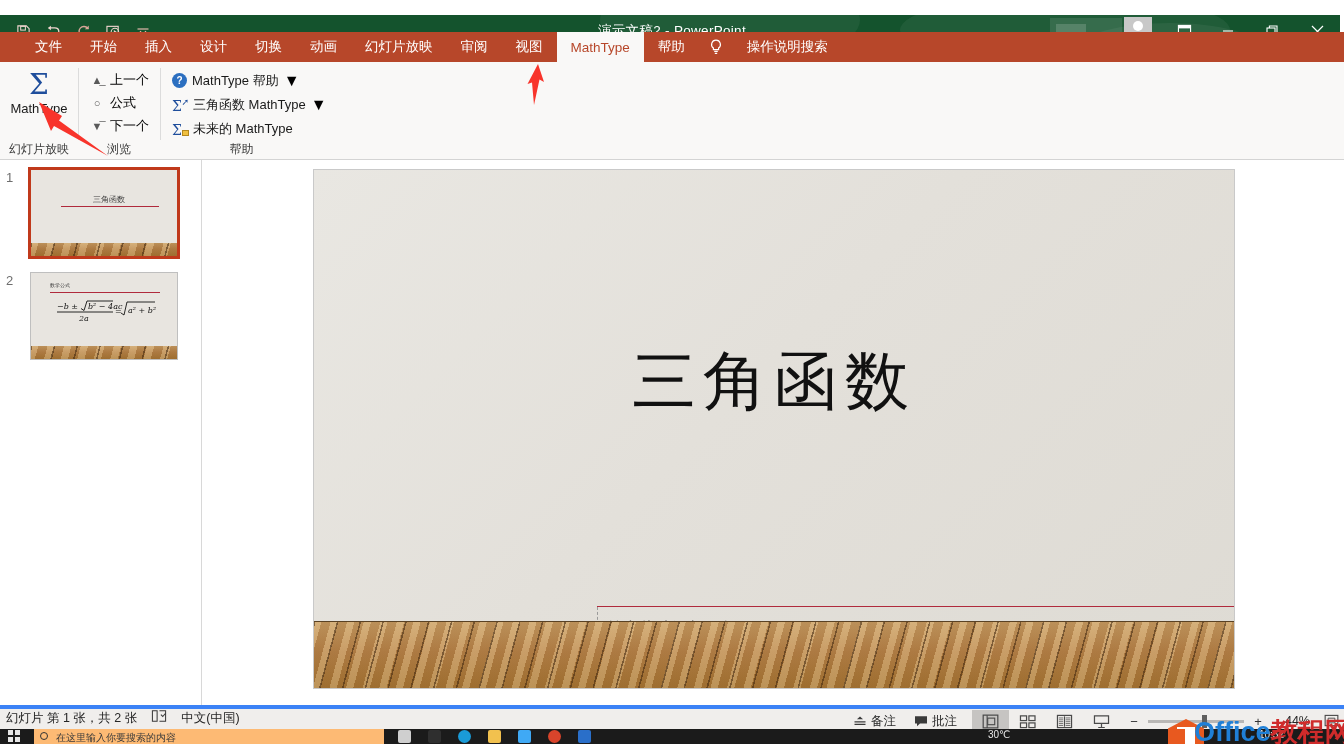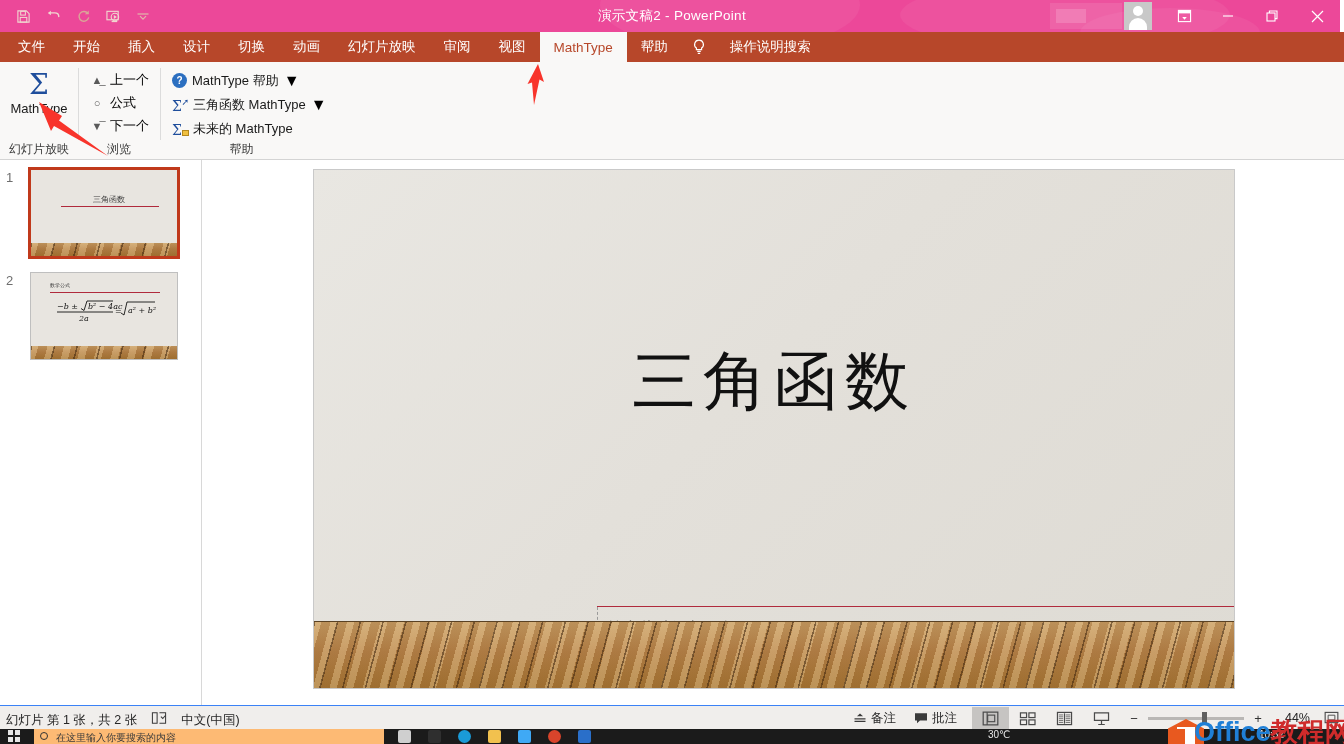--- a/index.html
+++ b/index.html
@@ -6,22 +6,22 @@
   html, body {
     width: 1344px; height: 744px;
     overflow: hidden;
     font-family: "Liberation Sans", "DejaVu Sans", sans-serif;
     background: #ffffff;
   }
   #app { position: relative; width: 1344px; height: 744px; }
 
   
   .titlebar {
-    position: absolute; left: 0; top: 0; width: 1340px; height: 32px;
-    background: #ec4899;
+    position: absolute; left: 0; top: 15px; width: 1340px; height: 32px;
+    background: #14532d;
     overflow: hidden;
   }
   .titlebar .blob {
     position: absolute; border-radius: 50%;
     background: rgba(255,255,255,0.055);
   }
   .qat { position: absolute; left: 8px; top: 0; height: 32px; display: flex; align-items: center; }
   .qat .qbtn {
     width: 30px; height: 28px; display: flex; align-items: center; justify-content: center;
     color: #f4d8d0; font-size: 15px; line-height: 1;
@@ -55,21 +55,21 @@
     width: 44px; height: 32px; display: flex; align-items: center; justify-content: center;
     color: #fff; font-size: 13px;
   }
   .wbtn.close { width: 46px; }
 
   
   .tabstrip {
     position: absolute; left: 0; top: 32px; width: 1344px; height: 30px;
     background: #b7472a;
   }
-  .tabs { display: flex; align-items: stretch; height: 30px; padding-left: 4px; }
+  .tabs { display: flex; align-items: stretch; height: 30px; padding-left: 21px; }
   .tab {
     padding: 0 14px; height: 30px; display: flex; align-items: center;
     color: #ffffff; font-size: 13.5px; white-space: nowrap;
   }
   .tab.active { background: #f9f8f7; color: #b7472a; }
   .tab.icon-tab { padding: 0 10px; }
 
   
   .ribbon {
     position: absolute; left: 0; top: 62px; width: 1344px; height: 98px;
@@ -196,22 +196,22 @@
   .subtitle-ph .redline {
     position: absolute; left: -1px; right: -1px; top: -1px; height: 1px; background: #b02a3c;
   }
   .subtitle-ph .phtext {
     position: absolute; left: 8px; top: 11px; font-size: 16.5px; color: #3c3c3c;
   }
 
   
   .statusbar {
     position: absolute; left: 0; top: 705px; width: 1344px; height: 24px;
-    background: #f0eeec; border-top: 1px solid #3b82f6;
-    display: flex; align-items: flex-end;
+    background: #f0eeec; border-top: 4px solid #3b82f6;
+    display: flex; align-items: flex-start;
   }
   .sb-left { display: flex; align-items: center; gap: 14px; padding-left: 6px; }
   .sb-text { font-size: 12.5px; color: #262626; white-space: nowrap; }
   .sb-right { position: absolute; right: 0; top: 0; height: 24px; display: flex; align-items: center; }
   .sb-item { display: flex; align-items: center; gap: 4px; padding: 0 9px; height: 24px; }
   .sb-item .sb-text { font-size: 12.5px; }
   .viewbtns { display: flex; align-items: center; margin-left: 6px; }
   .vbtn {
     width: 37px; height: 22px; display: flex; align-items: center; justify-content: center;
   }

